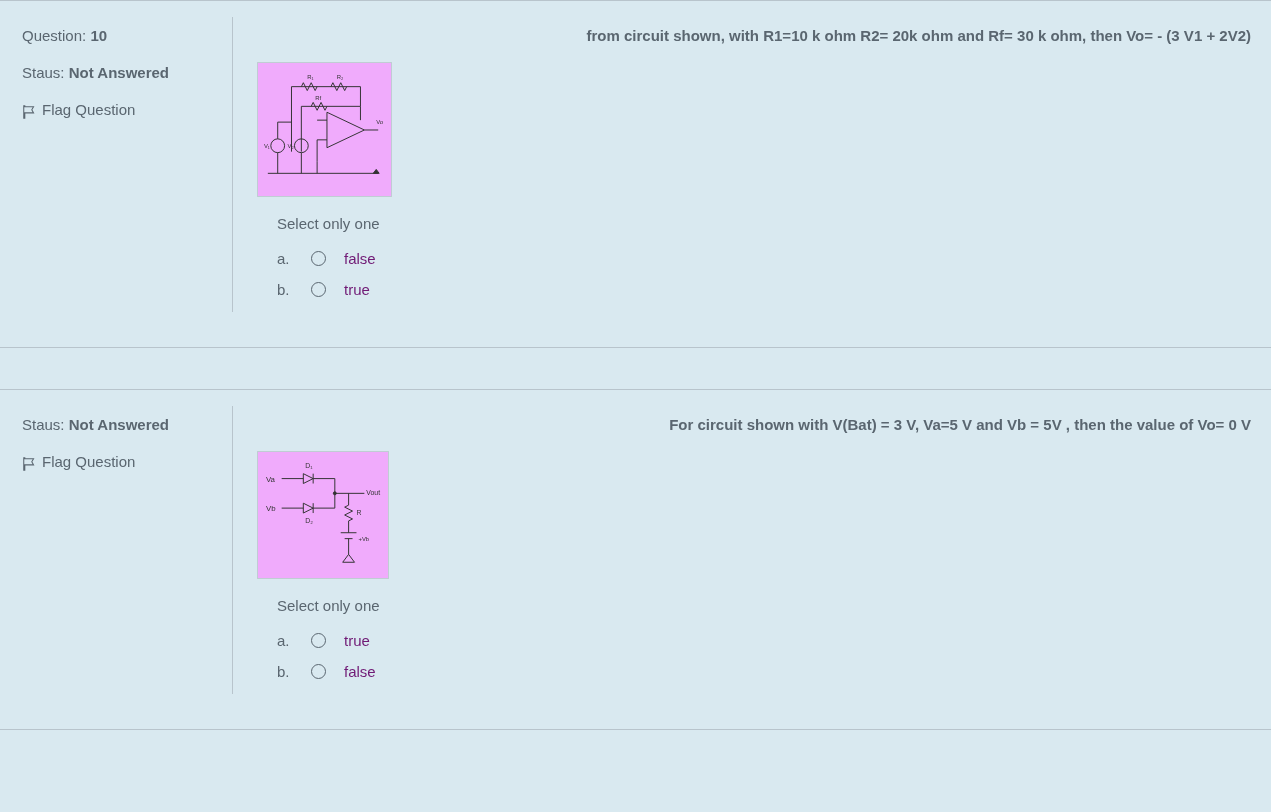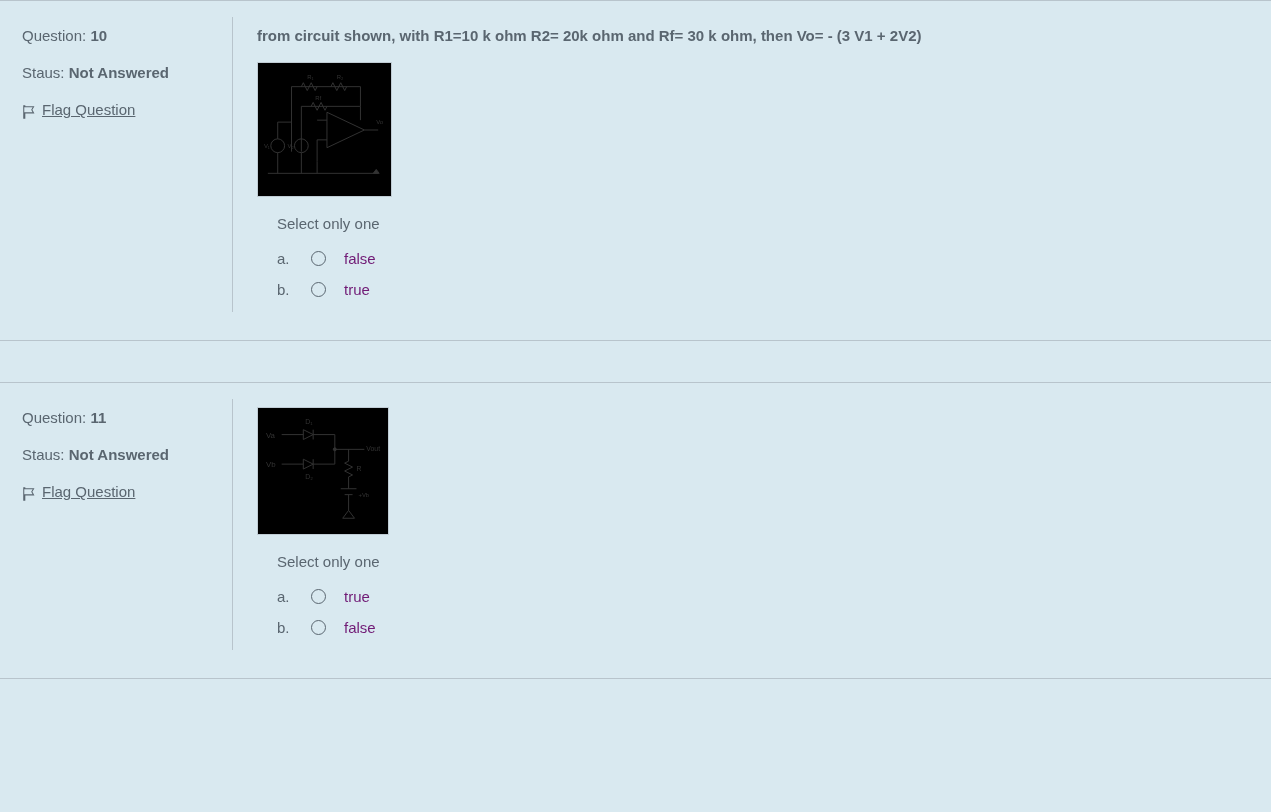--- a/index.html
+++ b/index.html
@@ -6,41 +6,40 @@
     body {
       font-family: Arial, Helvetica, sans-serif;
       background: #d9e9f0;
       color: #5a6670;
       font-size: 15px;
       width: 1271px;
     }
     .top-line { border-top: 1px solid #b8c4cc; }
     .question-block {
       display: flex;
-      padding: 24px 0 28px 0;
+      padding: 24px 0 35px 0;
       border-bottom: 1px solid #b8c4cc;
     }
     .question-block.no-bottom { border-bottom: 1px solid #b8c4cc; }
     .sidebar {
       width: 232px;
       padding-left: 22px;
       flex-shrink: 0;
     }
     .sidebar-row {
       margin-bottom: 16px;
       line-height: 1.4;
     }
     .bold { font-weight: bold; color: #5a6670; }
     .flag-btn {
       color: #5a6670;
       cursor: pointer;
       display: inline-flex;
       align-items: center;
       gap: 6px;
-      text-decoration: underline;
     }
     .flag-icon {
       display: inline-block;
       width: 14px;
       height: 14px;
     }
     .divider {
       width: 1px;
       background: #b8c4cc;
       align-self: stretch;
@@ -49,23 +48,24 @@
     .content {
       flex: 1;
       padding-left: 24px;
       padding-right: 20px;
     }
     .question-text {
       font-weight: bold;
       color: #5a6670;
       margin-bottom: 16px;
       line-height: 1.4;
+      text-align: right;
     }
     .circuit-img {
-      background: #000000;
+      background: #f0abfc;
       border: 1px solid #c0ccd4;
       display: inline-block;
     }
     .circuit-img.one { width: 135px; height: 135px; }
     .circuit-img.two { width: 132px; height: 128px; }
     .circuit-svg { width: 100%; height: 100%; }
     .answer-section { padding-left: 20px; margin-top: 16px; }
     .select-label { margin-bottom: 18px; color: #5a6670; }
     .option-row {
       display: flex;
@@ -174,40 +174,37 @@
       </div>
     </div>
   </div>
 </div>
 
 <div class="gap-between"></div>
 
 <div class="question-block no-bottom">
   <div class="sidebar">
     <div class="sidebar-row">
-      <span>Question:</span>
-      <span class="bold">11</span>
-    </div>
-    <div class="sidebar-row">
       <span>Staus:</span>
       <span class="bold">Not Answered</span>
     </div>
     <div class="sidebar-row">
       <span class="flag-btn">
         <span class="flag-icon">
           <svg viewBox="0 0 16 16">
               <path d="M2 1v14h1.2V9h10l-2-3.5 2-3.5H3.2V1z" fill="none" stroke="#5a6670" stroke-width="1.2"></path>
             </svg>
         </span>
         <span>Flag Question</span>
       </span>
     </div>
   </div>
   <div class="divider"></div>
   <div class="content">
+    <div class="question-text">For circuit shown with V(Bat) = 3 V,  Va=5 V  and Vb = 5V  , then the value of Vo= 0 V</div>
     <div class="circuit-img two">
       <svg class="circuit-svg" viewBox="0 0 132 128">
         <g stroke="#333" stroke-width="1" fill="none">
 
           <text x="8" y="30" font-size="8" fill="#333" stroke="none">Va</text>
           <line x1="24" y1="27" x2="46" y2="27"></line>
           <path d="M46 22 L46 32 L56 27 Z" fill="none"></path>
           <line x1="56" y1="22" x2="56" y2="32"></line>
           <text x="48" y="16" font-size="7" fill="#333" stroke="none">D₁</text>
           <line x1="56" y1="27" x2="78" y2="27"></line>

